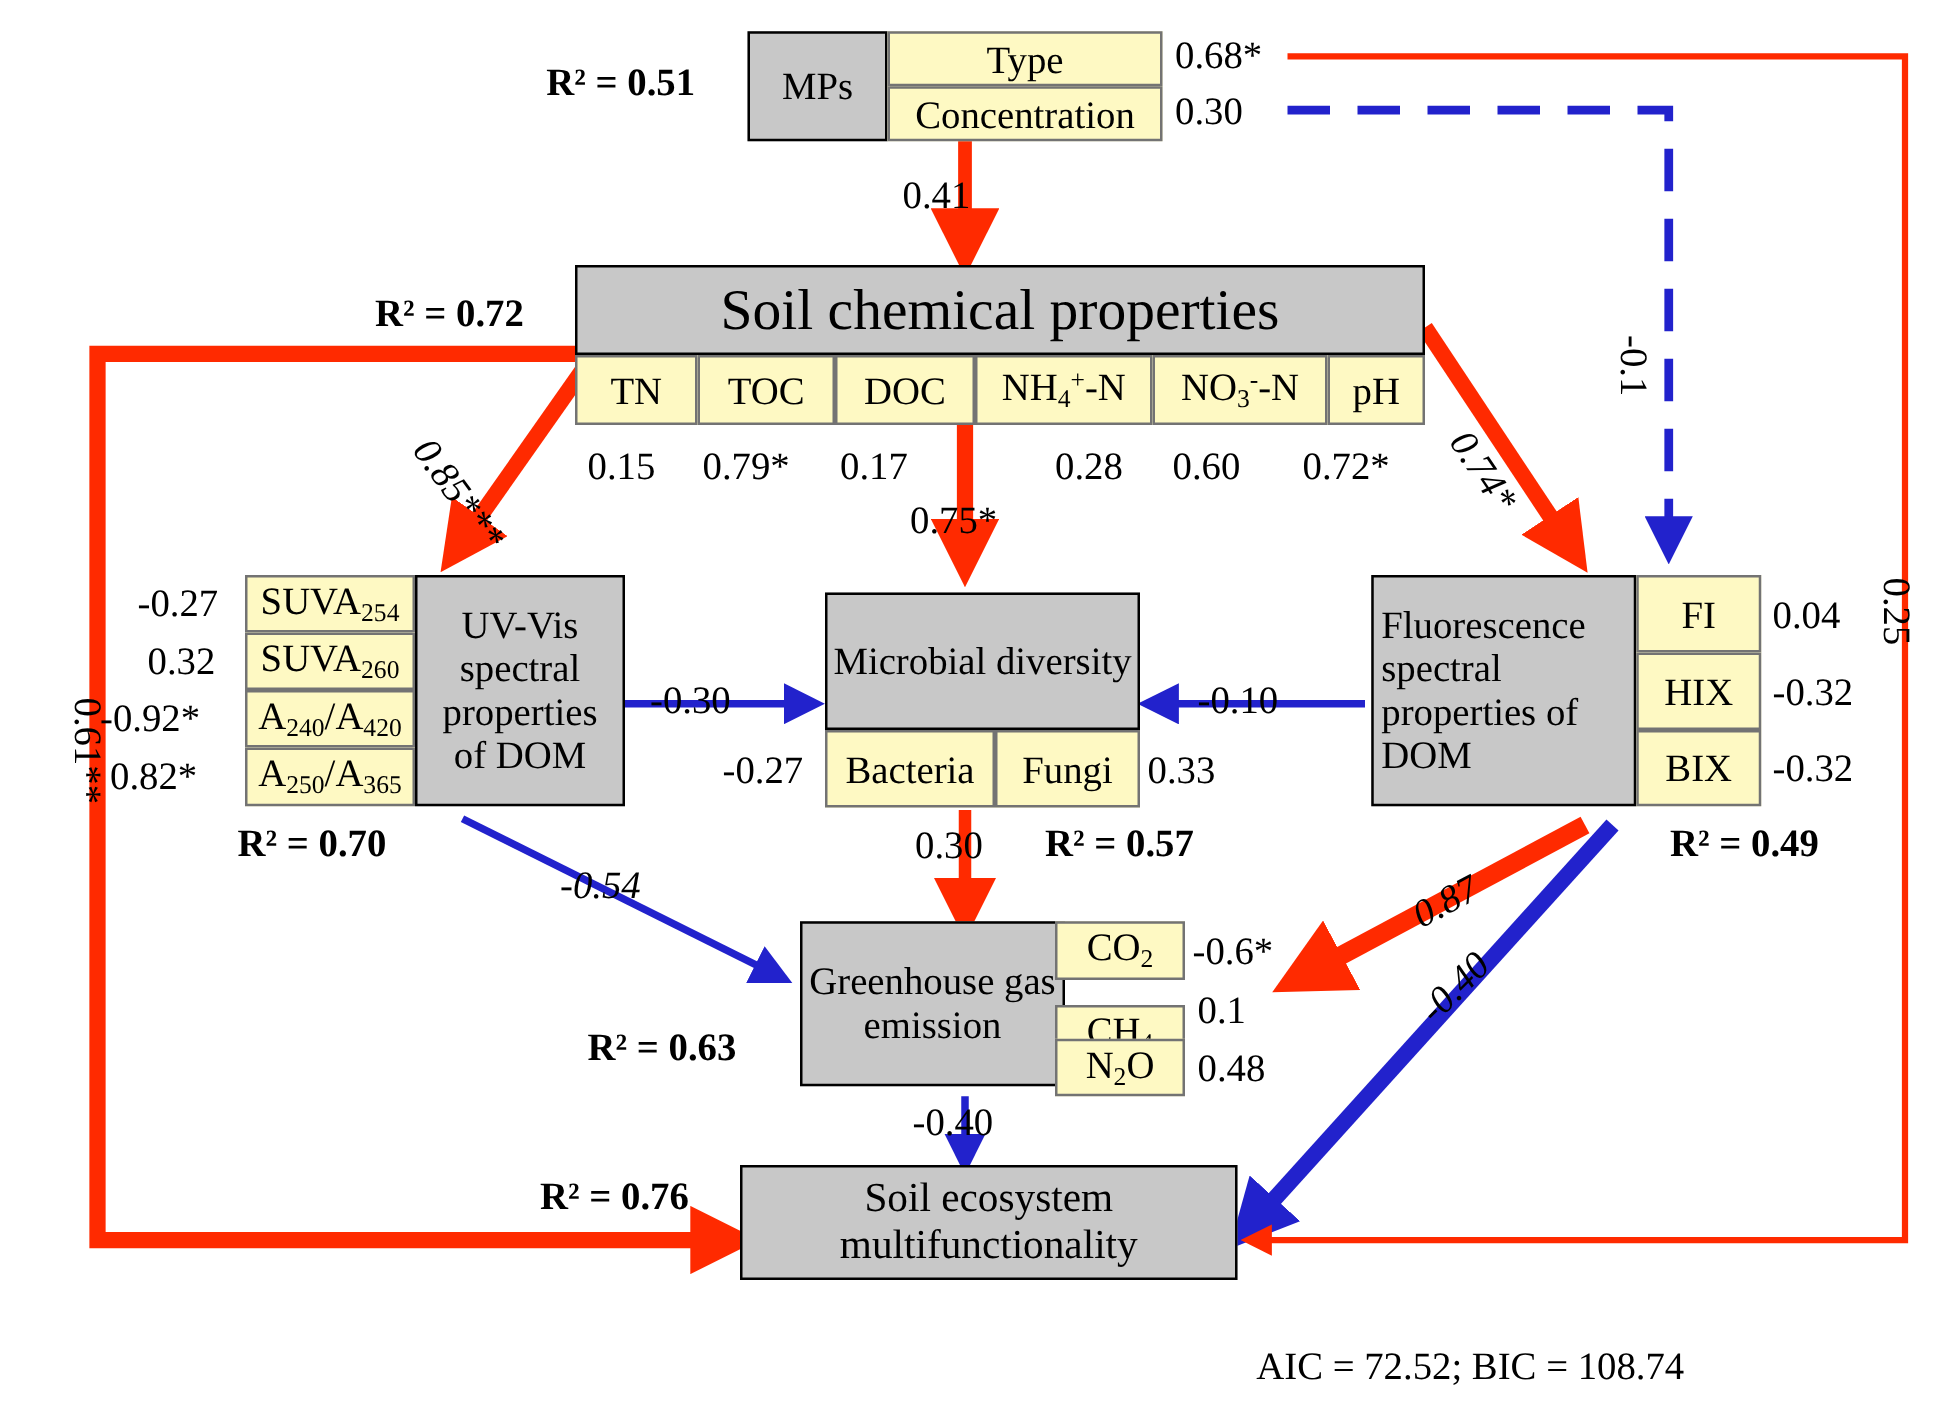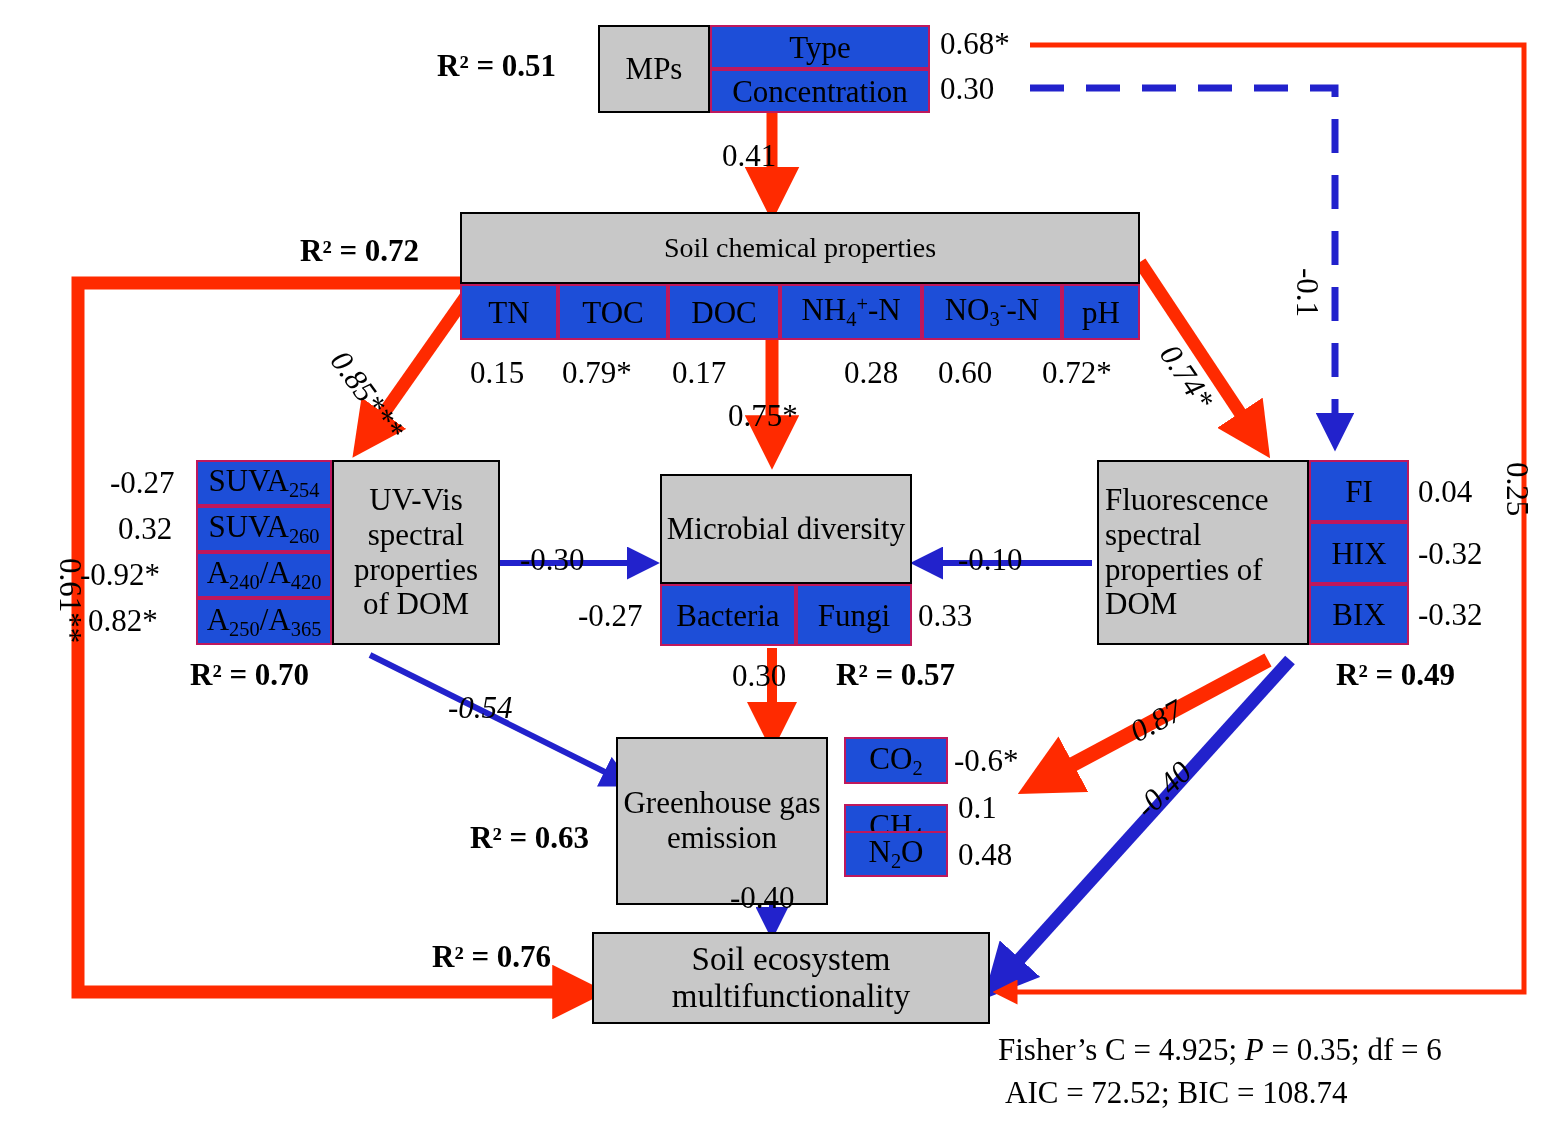--- a/index.html
+++ b/index.html
@@ -54,22 +54,22 @@
   }
   .sup {
     font-size: 0.66em;
     vertical-align: 0.45em;
   }
   .rot {
     transform-origin: 0 0;
   }
   .cell {
     box-sizing: border-box;
-    border: 2px solid #be185d;
-    background: #1d4ed8;
+    border: 2px solid #737373;
+    background: #fef9c3;
     display: flex;
     align-items: center;
     justify-content: center;
     font-size: 31px;
     line-height: 1;
   }
   .stat {
     position: absolute;
     font-size: 31px;
     white-space: nowrap;
@@ -132,21 +132,21 @@
 
   <div class="cell" style="position:absolute; left:710px; top:25px; width:220px; height:44px;">
     <span>Type</span>
   </div>
   <div class="cell" style="position:absolute; left:710px; top:69px; width:220px; height:44px;">
     <span>Concentration</span>
   </div>
   <div class="lbl" style="left:940px; top:26px;">0.68*</div>
   <div class="lbl" style="left:940px; top:71px;">0.30</div>
 
-  <div class="box" style="left:460px; top:212px; width:680px; height:72px; font-size:28px;">
+  <div class="box" style="left:460px; top:212px; width:680px; height:72px; font-size:46px;">
     <span>Soil chemical properties</span>
   </div>
   <div class="lbl bold" style="left:300px; top:233px;">R² = 0.72</div>
 
   <div class="cell" style="position:absolute; left:460px; top:284px; width:98px; height:56px;">
     <span>TN</span>
   </div>
   <div class="cell" style="position:absolute; left:558px; top:284px; width:110px; height:56px;">
     <span>TOC</span>
   </div>
@@ -218,21 +218,21 @@
   <div class="cell" style="position:absolute; left:1309px; top:522px; width:100px; height:62px;">
     <span>HIX</span>
   </div>
   <div class="cell" style="position:absolute; left:1309px; top:584px; width:100px; height:61px;">
     <span>BIX</span>
   </div>
   <div class="lbl" style="left:1418px; top:474px;">0.04</div>
   <div class="lbl" style="left:1418px; top:536px;">-0.32</div>
   <div class="lbl" style="left:1418px; top:597px;">-0.32</div>
 
-  <div class="box" style="left:616px; top:737px; width:212px; height:168px; padding:0 4px;">
+  <div class="box" style="left:640px; top:737px; width:212px; height:132px; padding:0 4px;">
     <span>Greenhouse gas emission</span>
   </div>
   <div class="lbl bold" style="left:470px; top:820px;">R² = 0.63</div>
 
   <div class="cell" style="position:absolute; left:844px; top:737px; width:104px; height:47px;">
     <span>CO<span class="sub">2</span></span>
   </div>
   <div class="cell" style="position:absolute; left:844px; top:804px; width:104px; height:47px;">
     <span>CH<span class="sub">4</span></span>
   </div>
@@ -269,18 +269,15 @@
   <div class="lbl ital rot" style="left:1124px; top:718px; transform:rotate(-28deg);">0.87</div>
 
   <div class="lbl ital rot" style="left:1128px; top:800px; transform:rotate(-45deg);">-0.40</div>
 
   <div class="lbl" style="left:730px; top:880px;">-0.40</div>
 
   <div class="lbl rot" style="left:88px; top:558px; transform:rotate(90deg);">0.61**</div>
 
   <div class="lbl rot" style="left:1535px; top:462px; transform:rotate(90deg);">0.25</div>
 
-  <div class="stat" style="left:998px; top:1032px;">
-    <span>Fisher’s C = 4.925; </span><span class="ital">P</span><span> = 0.35; df = 6</span>
-  </div>
   <div class="stat" style="left:1005px; top:1075px;">AIC = 72.52; BIC = 108.74</div>
 
 </div>
 
 </body></html>

